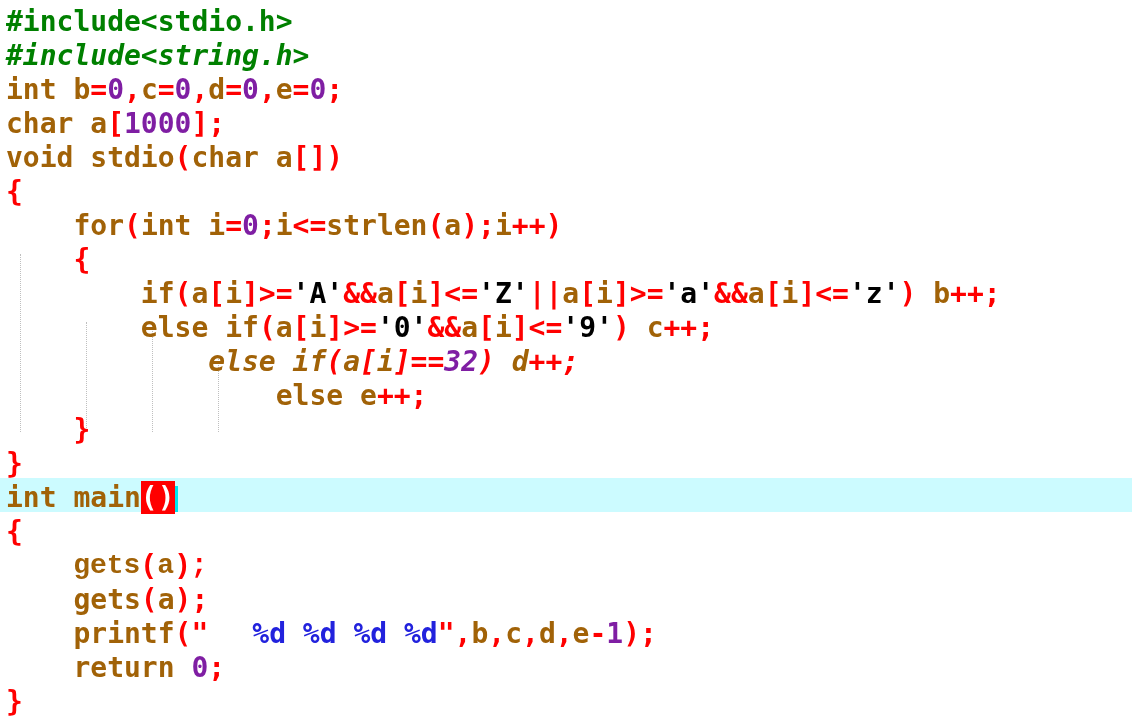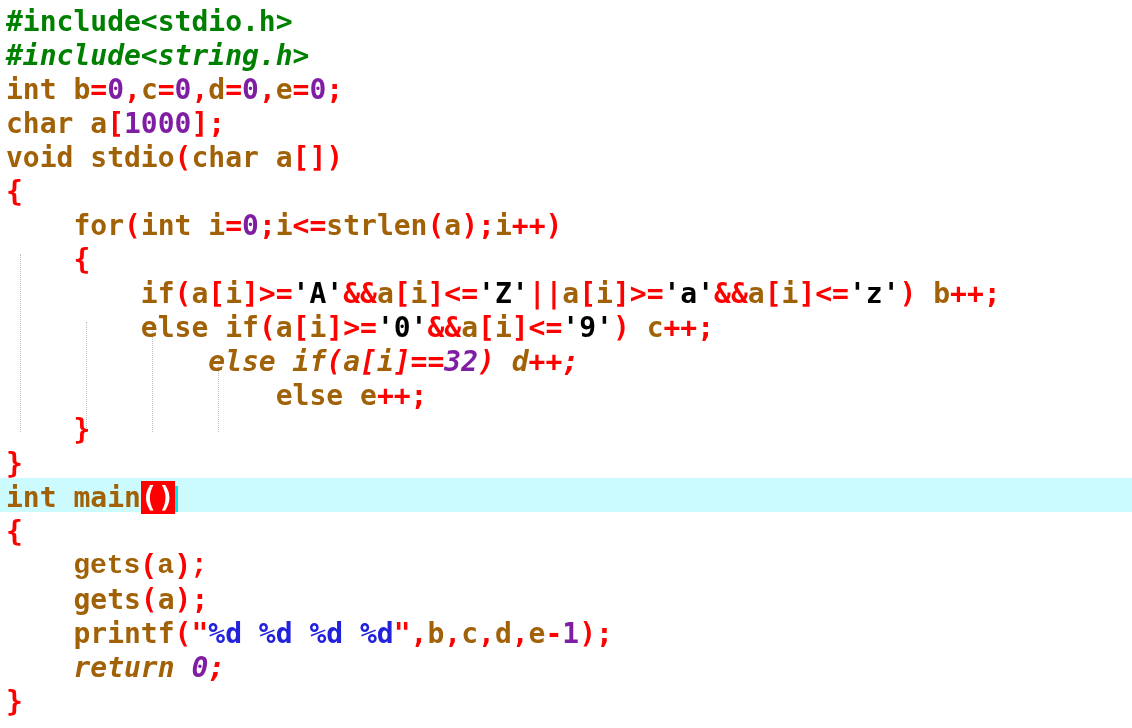--- a/index.html
+++ b/index.html
@@ -63,21 +63,21 @@
     letter-spacing: 0px;
     color: #000000;
     text-align: center;
   }
 
   
   .t-pre   { color: #008000; }   
   .t-id    { color: #a16207; }   
   .t-punc  { color: #ff0000; }   
   .t-num   { color: #7f1ea3; }   
-  .t-str   { color: #2222dd; }   
+  .t-str   { color: #2222dd; margin-left: 44px; }   
   .t-chr   { color: #000000; }   
 
   
   .t-match {
     background: #ff0000;
     color: #ffffff;
   }
 
   
   .caret {
@@ -116,17 +116,17 @@
       <div class="ln" style="top: 311px;"><span class="t-id">        else if</span><span class="t-punc">(</span><span class="t-id">a</span><span class="t-punc">[</span><span class="t-id">i</span><span class="t-punc">]&gt;=</span><span class="t-chr">'0'</span><span class="t-punc">&amp;&amp;</span><span class="t-id">a</span><span class="t-punc">[</span><span class="t-id">i</span><span class="t-punc">]&lt;=</span><span class="t-chr">'9'</span><span class="t-punc">)</span><span class="t-id"> c</span><span class="t-punc">++;</span></div>
       <div class="ln" style="top: 345px; font-style: italic;"><span class="t-id">            else if</span><span class="t-punc">(</span><span class="t-id">a</span><span class="t-punc">[</span><span class="t-id">i</span><span class="t-punc">]==</span><span class="t-num">32</span><span class="t-punc">)</span><span class="t-id"> d</span><span class="t-punc">++;</span></div>
       <div class="ln" style="top: 379px;"><span class="t-id">                else e</span><span class="t-punc">++;</span></div>
       <div class="ln" style="top: 413px;"><span class="t-punc">    }</span></div>
       <div class="ln" style="top: 447px;"><span class="t-punc">}</span></div>
       <div class="ln" style="top: 481px;"><span class="t-id">int main</span><span class="t-match" style="background: rgb(255, 0, 0); color: rgb(255, 255, 255);">()</span><span class="caret" style="background: rgb(0, 229, 238);"></span></div>
       <div class="ln" style="top: 515px;"><span class="t-punc">{</span></div>
       <div class="ln" style="top: 549px; font-family: Liberation Mono, monospace;"><span class="t-id">    gets</span><span class="t-punc">(</span><span class="t-id">a</span><span class="t-punc">);</span></div>
       <div class="ln" style="top: 583px;"><span class="t-id">    gets</span><span class="t-punc">(</span><span class="t-id">a</span><span class="t-punc">);</span></div>
       <div class="ln" style="top: 617px;"><span class="t-id">    printf</span><span class="t-punc">("</span><span class="t-str">%d %d %d %d</span><span class="t-punc">",</span><span class="t-id">b</span><span class="t-punc">,</span><span class="t-id">c</span><span class="t-punc">,</span><span class="t-id">d</span><span class="t-punc">,</span><span class="t-id">e</span><span class="t-punc">-</span><span class="t-num">1</span><span class="t-punc">);</span></div>
-      <div class="ln" style="top: 651px; font-style: italic;"><span class="t-id">    return </span><span class="t-num">0</span><span class="t-punc">;</span></div>
+      <div class="ln" style="top: 651px;"><span class="t-id">    return </span><span class="t-num">0</span><span class="t-punc">;</span></div>
       <div class="ln" style="top: 685px;"><span class="t-punc">}</span></div>
     </div>
 
 </div>
 
 </body></html>

